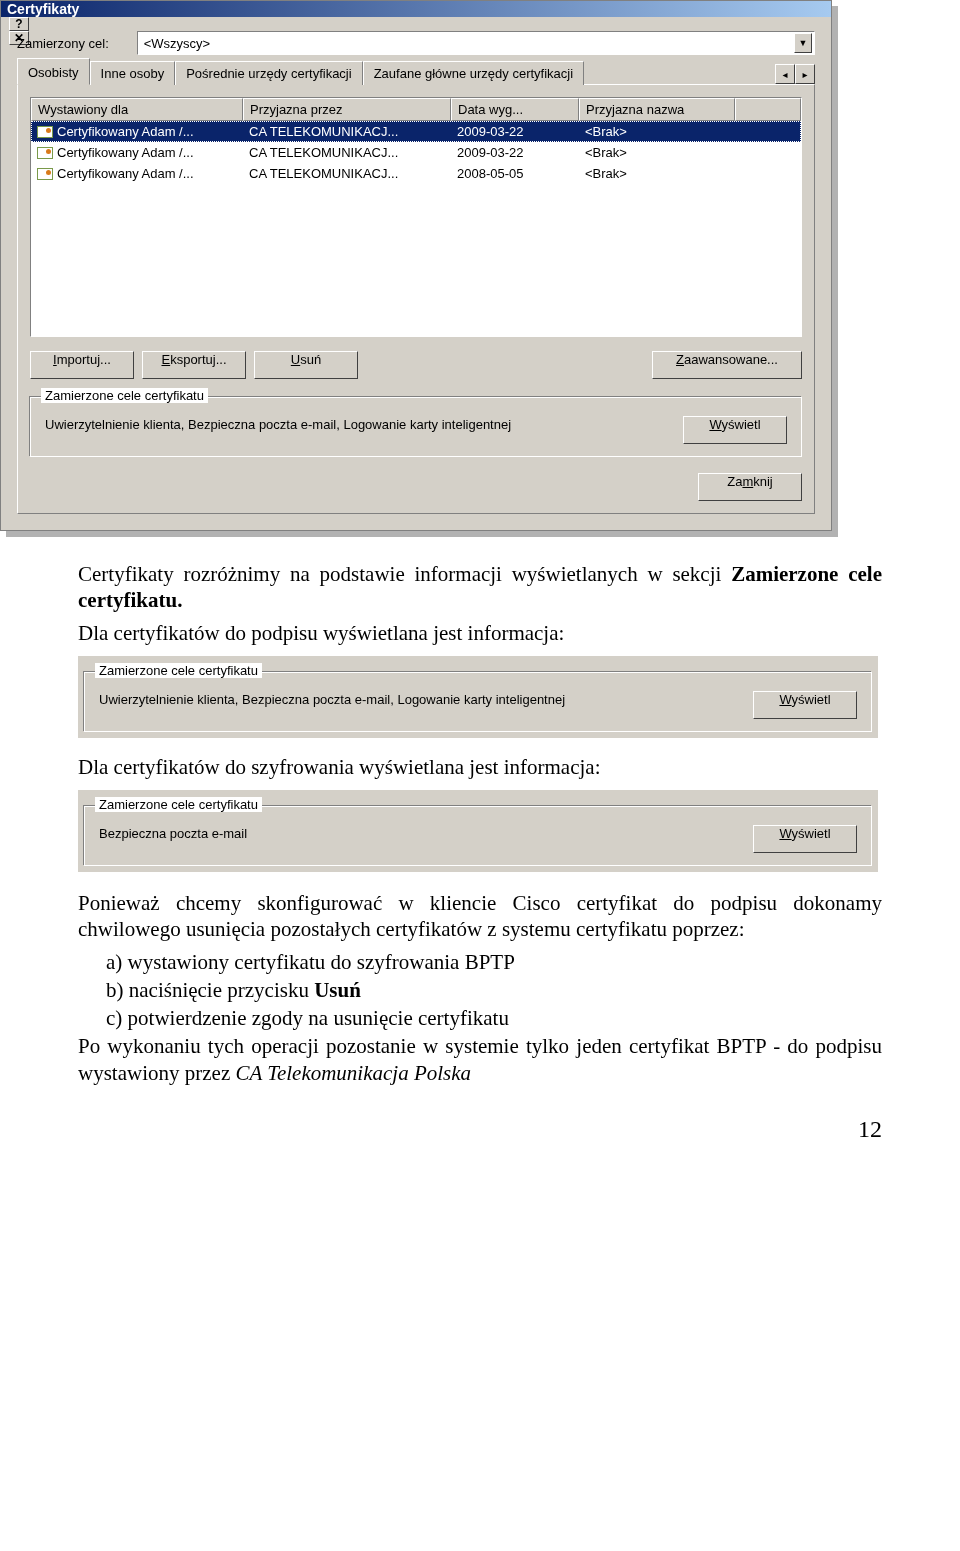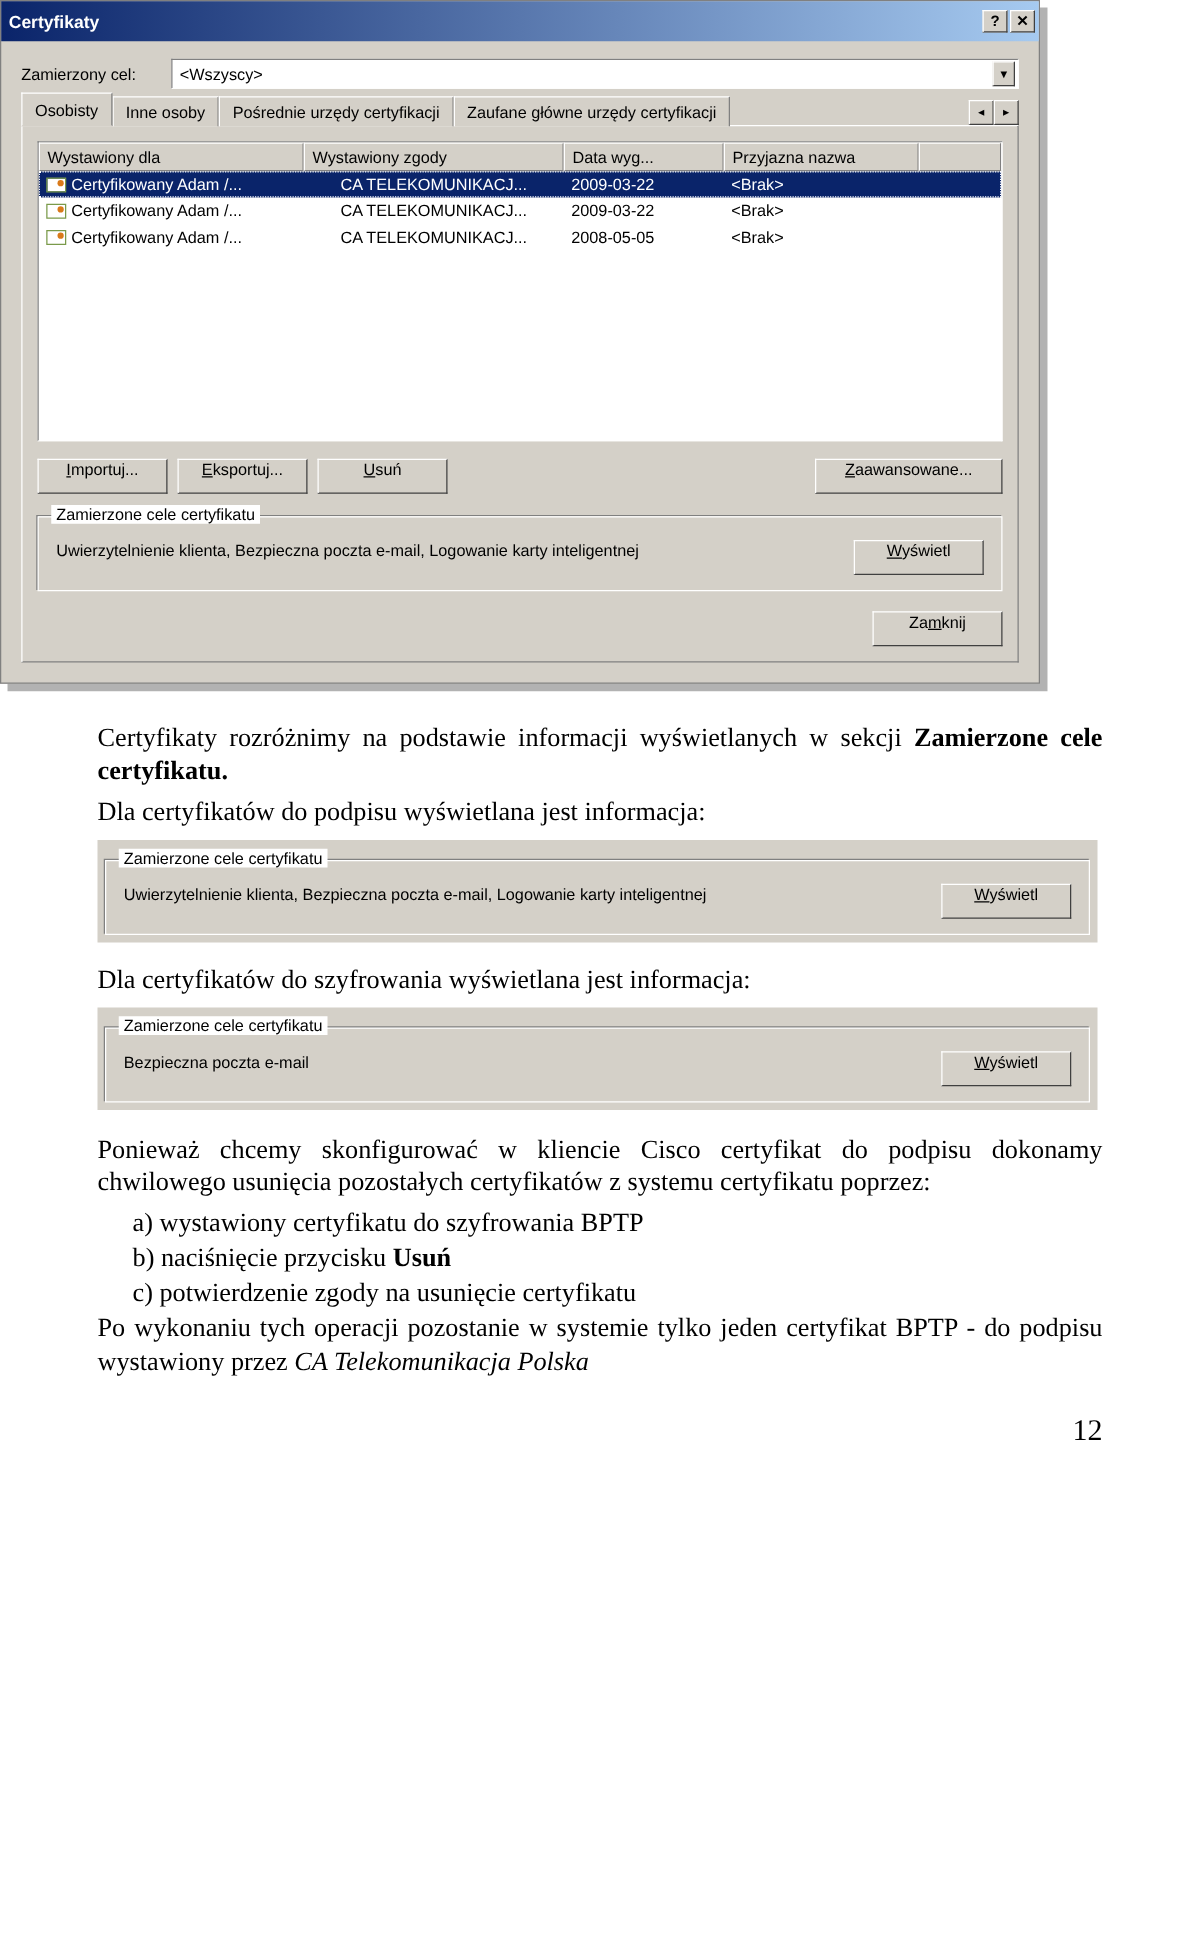--- a/index.html
+++ b/index.html
@@ -17,28 +17,29 @@
   }
   
   .win-dialog {
     width: 832px;
     margin: 0;
     border: 1px solid #808080;
     box-shadow: 6px 6px 0 rgba(0,0,0,0.3);
     background: #d4d0c8;
   }
   .titlebar {
-    height: 32px;
+    height: 16px;
     background: linear-gradient(to right, #0a246a, #a6caf0);
     color: #fff;
     display: flex;
-    align-items: center;
+    align-items: flex-start;
     padding: 0 3px 0 6px;
     font-weight: bold;
     font-size: 14px;
+    flex-direction: column;
   }
   .titlebar .title-text { flex: 1; }
   .titlebar-btn {
     width: 20px;
     height: 18px;
     margin-left: 2px;
     background: #d4d0c8;
     border-top: 1px solid #fff;
     border-left: 1px solid #fff;
     border-right: 1px solid #404040;
@@ -173,21 +174,21 @@
     color: #fff;
     outline: 1px dotted #fff;
     outline-offset: -1px;
   }
   .lv-rows .cell {
     padding: 1px 6px;
     white-space: nowrap;
     overflow: hidden;
   }
   .cell.c0 { width: 212px; display:flex; align-items:center; gap:4px; }
-  .cell.c1 { width: 208px; text-align: center; }
+  .cell.c1 { width: 208px; }
   .cell.c2 { width: 128px; }
   .cell.c3 { width: 170px; }
   .cert-icon {
     width: 16px;
     height: 12px;
     display: inline-block;
     background: linear-gradient(#fff,#fff);
     border: 1px solid #7a9a4a;
     position: relative;
     flex-shrink: 0;
@@ -307,21 +308,21 @@
         <div class="tab-nav">
           <div class="navbtn">◂</div>
           <div class="navbtn">▸</div>
         </div>
       </div>
 
       <div class="tab-pane">
         <div class="listview">
           <div class="lv-head">
             <div class="col c0">Wystawiony dla</div>
-            <div class="col c1">Wystawiony zgody</div>
+            <div class="col c1">Przyjazna przez</div>
             <div class="col c2">Data wyg...</div>
             <div class="col c3">Przyjazna nazwa</div>
             <div class="col cpad"></div>
           </div>
           <div class="lv-rows">
             <div class="row selected">
               <div class="cell c0">
                   <span class="cert-icon"></span>
                   <span>Certyfikowany Adam /...</span>
                 </div>

